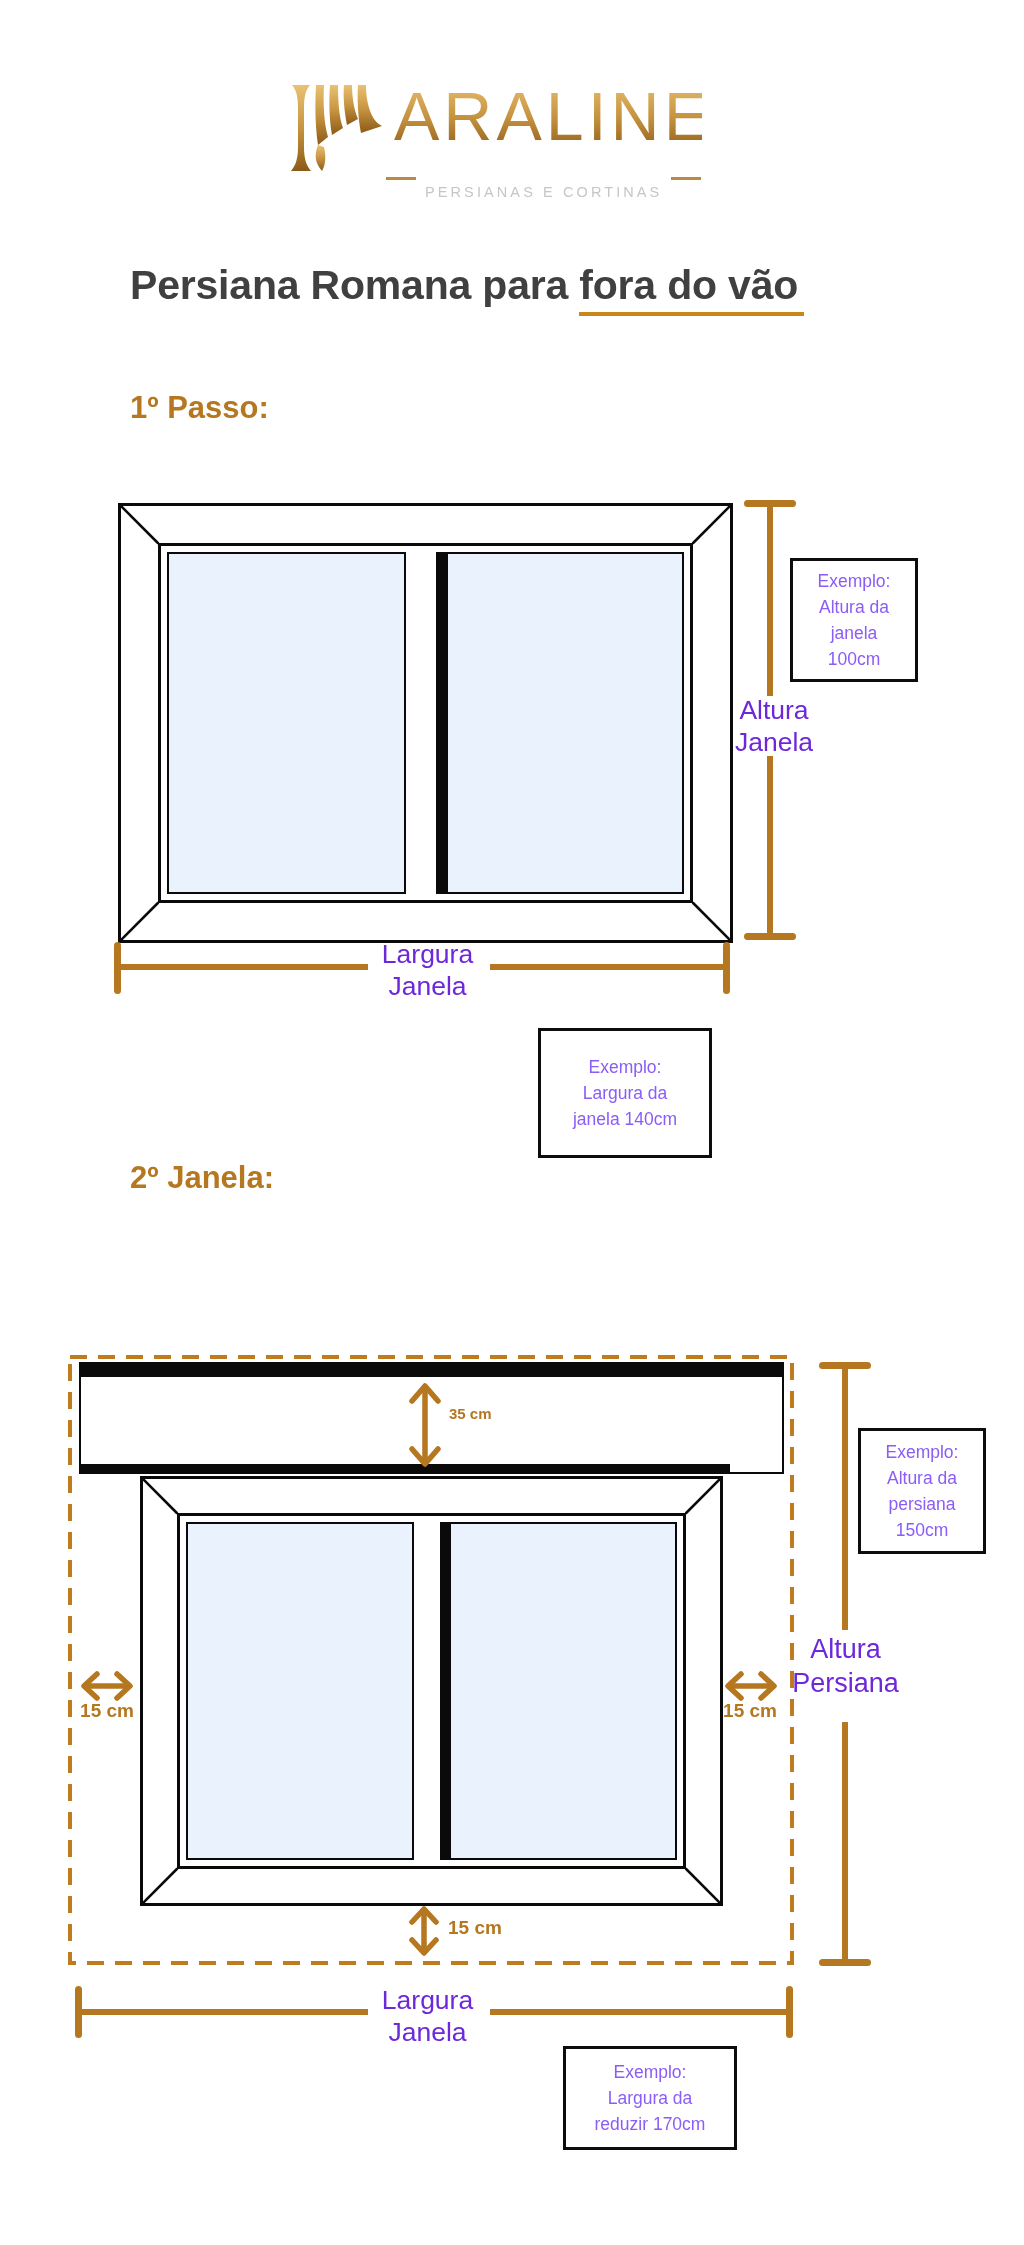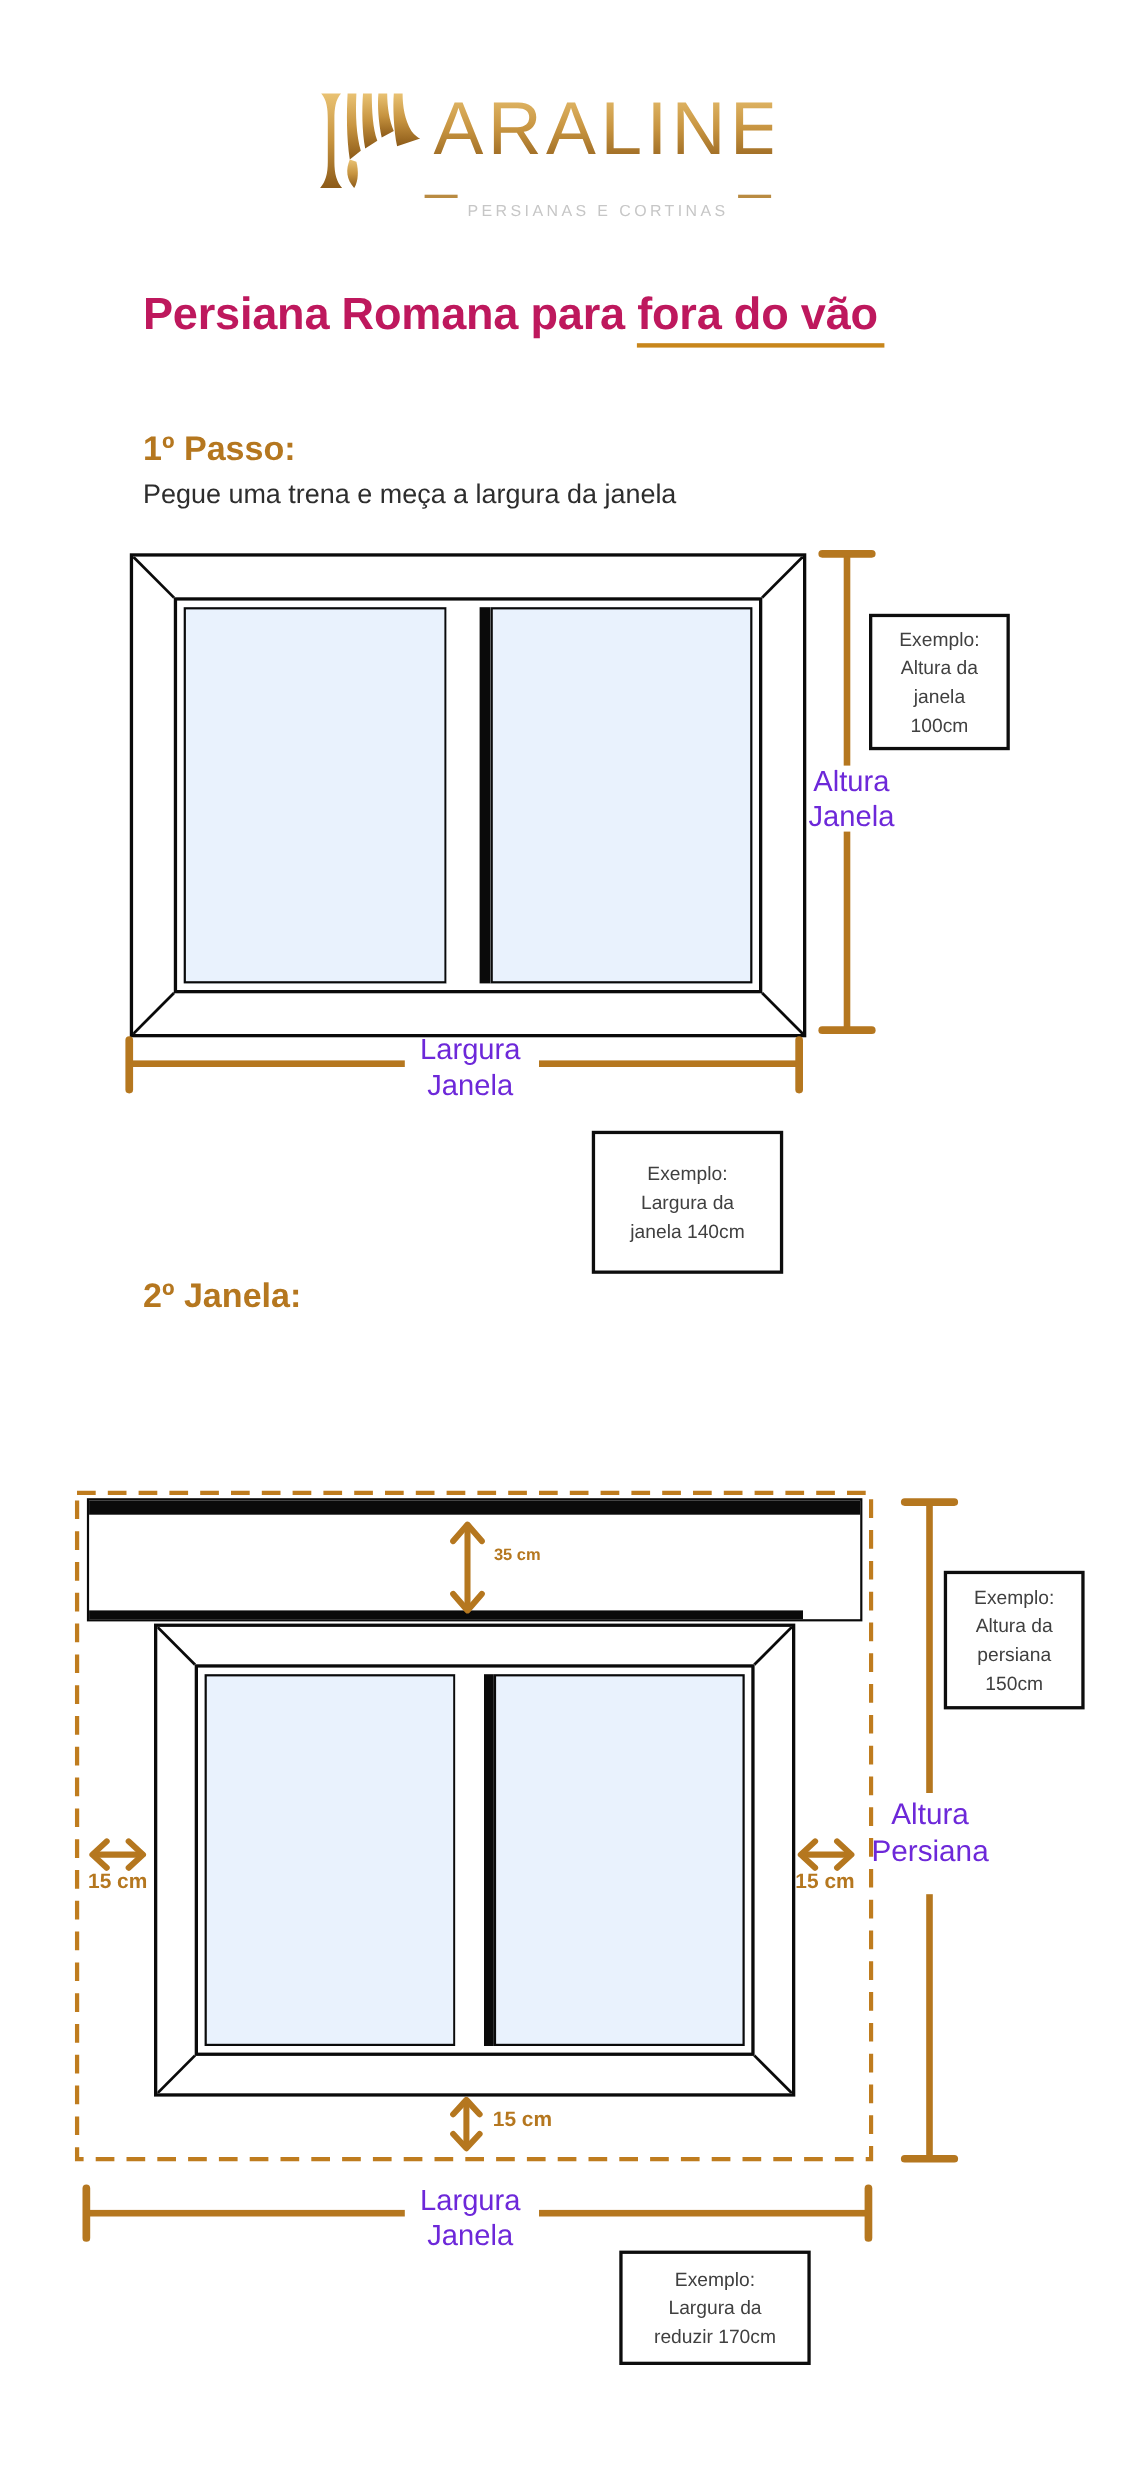--- a/index.html
+++ b/index.html
@@ -8,21 +8,21 @@
     font-family:"Liberation Sans","DejaVu Sans",sans-serif;overflow:hidden;padding-left:32px;
   }
 
   
   #brand-svg{position:absolute;left:282px;top:68px;width:420px;height:112px;}
   #logo-subtitle-row{position:absolute;left:386px;top:156px;width:318px;display:flex;align-items:center;gap:9px;}
   .sub-dash{height:3px;flex:0 0 30px;background:#B98B42;}
   #logo-subtitle{font-size:14.5px;letter-spacing:3.1px;color:#C6C6C6;white-space:nowrap;margin-top:28px;}
 
   
-  #main-title{position:absolute;left:130px;top:262px;font-size:41px;font-weight:700;color:#be185d;letter-spacing:-0.2px;white-space:nowrap;}
+  #main-title{position:absolute;left:130px;top:262px;font-size:41px;font-weight:700;color:#404040;letter-spacing:-0.2px;white-space:nowrap;}
   #title-underline{border-bottom:4px solid #C8861B;padding-bottom:4px;padding-right:6px;}
   .step-heading{position:absolute;left:130px;font-size:31px;font-weight:700;color:#B5771F;}
   .step-desc{position:absolute;left:130px;font-size:24.5px;color:#2D2D2D;}
 
   
   .window{position:absolute;background:#fff;border:3px solid #0A0A0A;}
   .bevels{position:absolute;left:0;top:0;width:100%;height:100%;}
   .sash{position:absolute;border:3px solid #0A0A0A;background:#fff;padding:6px;display:flex;box-sizing:border-box;}
   .pane{flex:1;background:#E9F2FD;border:2px solid #0A0A0A;}
   .mull{width:30px;background:#fff;}
@@ -33,21 +33,21 @@
   .mcapV{position:absolute;width:7px;border-radius:3.5px;background:#B5771F;height:52px;}
   .msegV{position:absolute;width:6px;background:#B5771F;}
   .msegH{position:absolute;height:6px;background:#B5771F;}
   .mlabel{position:absolute;color:#6d28d9;text-align:center;font-size:26.5px;line-height:32px;}
   .mlabel-sm{position:absolute;color:#B5771F;font-size:19px;font-weight:700;text-align:center;white-space:nowrap;}
   .arrow{position:absolute;}
   .arrow polyline,.arrow line{stroke:#B5771F;stroke-width:5.5;fill:none;stroke-linecap:round;stroke-linejoin:round;}
 
   
   .xbox{position:absolute;background:#fff;border:3px solid #0D0D0D;display:flex;flex-direction:column;
-        justify-content:center;align-items:center;font-size:17.5px;line-height:1.5;color:#404040;text-align:center;box-sizing:border-box;}
+        justify-content:center;align-items:center;font-size:17.5px;line-height:1.5;color:#8b5cf6;text-align:center;box-sizing:border-box;}
 
   
   #dashed-outline{position:absolute;left:68px;top:1355px;width:726px;height:610px;}
   #valance{position:absolute;left:79px;top:1362px;width:705px;height:112px;border:2px solid #0A0A0A;background:#fff;box-sizing:border-box;}
   #valance-top-rail{position:absolute;left:0;top:0;width:100%;height:13px;background:#0A0A0A;}
   #valance-bottom-rail{position:absolute;left:0;bottom:0;width:calc(100% - 52px);height:8px;background:#0A0A0A;}
 </style>
 </head>
 <body>
 
@@ -75,21 +75,20 @@
     <div class="sub-dash"></div>
     <div id="logo-subtitle">PERSIANAS E CORTINAS</div>
     <div class="sub-dash"></div>
   </div>
 
   <div id="main-title">
     <span>Persiana Romana para </span><span id="title-underline">fora do vão</span>
   </div>
 
   <div class="step-heading" style="top:390px">1º Passo:</div>
-  <div class="step-desc" style="top:436px">Pegue uma trena e meça a largura da janela</div>
 
   <div class="window" style="left:118px;top:503px;width:609px;height:434px">
     <svg class="bevels" viewBox="0 0 603 428" preserveAspectRatio="none">
       <line x1="0" y1="0" x2="37" y2="37" stroke="#0A0A0A" stroke-width="2.5"></line>
       <line x1="603" y1="0" x2="566" y2="37" stroke="#0A0A0A" stroke-width="2.5"></line>
       <line x1="0" y1="428" x2="37" y2="391" stroke="#0A0A0A" stroke-width="2.5"></line>
       <line x1="603" y1="428" x2="566" y2="391" stroke="#0A0A0A" stroke-width="2.5"></line>
     </svg>
     <div class="sash" style="left:37px;top:37px;right:37px;bottom:37px">
       <div class="pane"></div>

